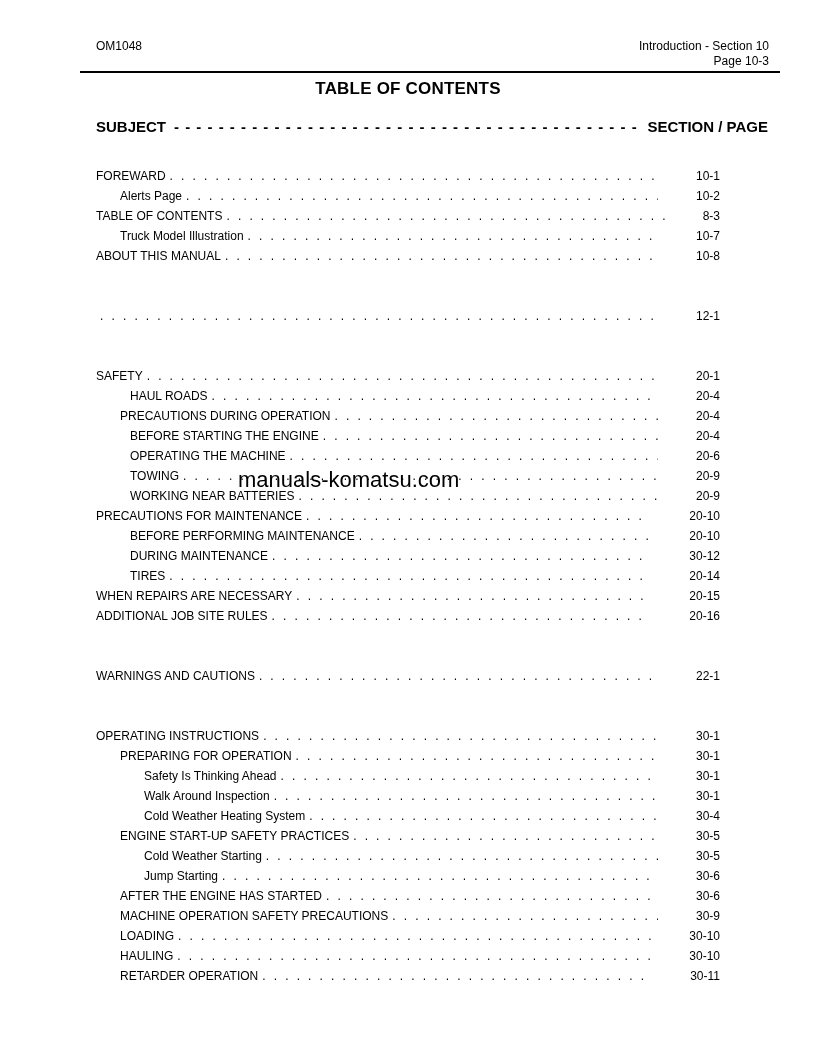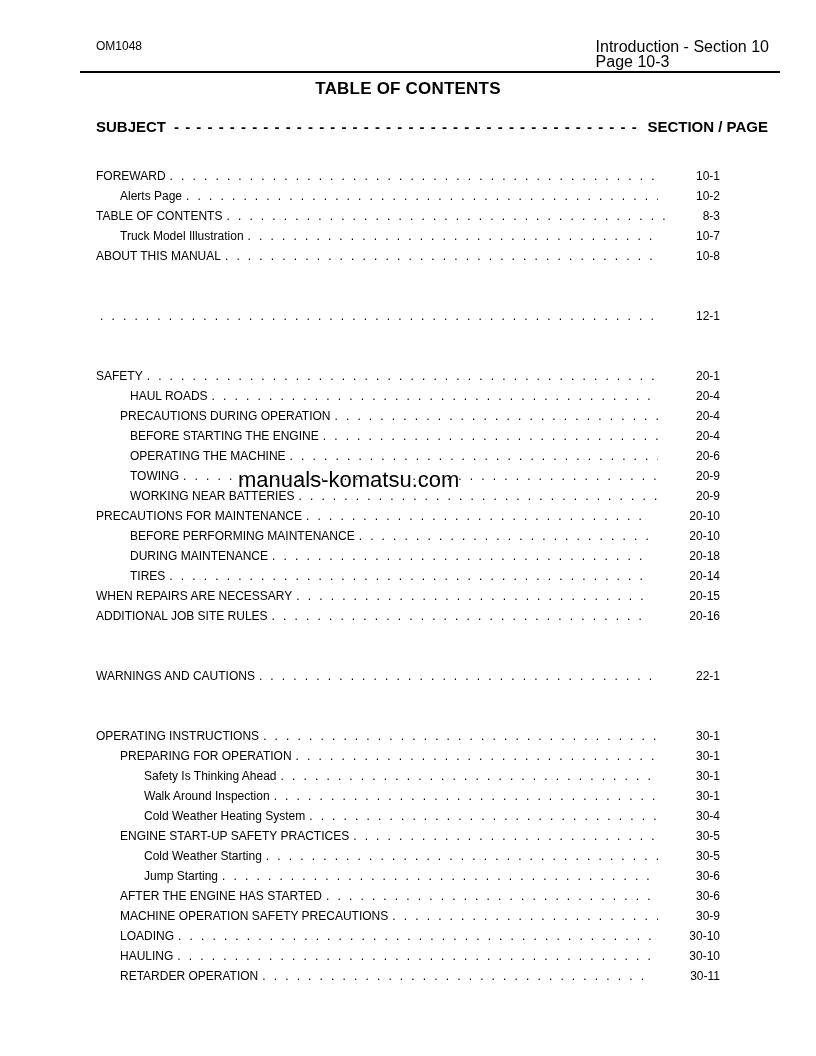--- a/index.html
+++ b/index.html
@@ -1,19 +1,19 @@
 <!DOCTYPE html>
 <html><head>
   <meta charset="utf-8">
   <style>
     html, body { margin: 0; padding: 0; background: #ffffff; }
     body { width: 816px; height: 1056px; position: relative; overflow: hidden;
            font-family: "Liberation Sans", sans-serif; color: #000; }
     .hdr-left { position: absolute; left: 96px; top: 39px; font-size: 12px; }
-    .hdr-right { position: absolute; right: 47px; top: 39px; font-size: 16px; text-align: left; line-height: 15px; }
+    .hdr-right { position: absolute; right: 47px; top: 39px; font-size: 12px; text-align: right; line-height: 15px; }
     .rule { position: absolute; left: 80px; right: 36px; top: 71px; height: 2px; background: #000; }
     .title { position: absolute; left: 0; right: 0; top: 79px; text-align: center;
              font-size: 17px; font-weight: bold; letter-spacing: 0.2px; }
     .subject-row { position: absolute; left: 96px; top: 118px; width: 672px; display: flex;
                    align-items: baseline; font-size: 15px; font-weight: bold; }
     .subject-row .dash { flex: 1; overflow: hidden; white-space: nowrap; margin: 0 8px; letter-spacing: 1px; }
     .toc { position: absolute; left: 96px; top: 166px; width: 624px; font-size: 12px; }
     .entry { display: flex; align-items: baseline; height: 20px; line-height: 20px; }
     .entry .lbl { white-space: nowrap; }
     .entry .dots { flex: 1; overflow: hidden; white-space: nowrap; margin: 0 2px 0 4px; letter-spacing: 2.4px; color: #000; }
@@ -119,21 +119,21 @@
       <span class="pg">20-10</span>
     </div>
     <div class="entry lvl2">
       <span class="lbl">BEFORE PERFORMING MAINTENANCE</span>
       <span class="dots">. . . . . . . . . . . . . . . . . . . . . . . . . . . . . . . . . . . . . . . . . . . . . . . . . . . . . . . . . . . . . . . . . . . . . . . . . . . . . . . . . . . . . . . . . . . . . . . . . . . . . . . . . . .</span>
       <span class="pg">20-10</span>
     </div>
     <div class="entry lvl2">
       <span class="lbl">DURING MAINTENANCE</span>
       <span class="dots">. . . . . . . . . . . . . . . . . . . . . . . . . . . . . . . . . . . . . . . . . . . . . . . . . . . . . . . . . . . . . . . . . . . . . . . . . . . . . . . . . . . . . . . . . . . . . . . . . . . . . . . . . . .</span>
-      <span class="pg">20-18</span>
+      <span class="pg">30-12</span>
     </div>
     <div class="entry lvl2">
       <span class="lbl">TIRES</span>
       <span class="dots">. . . . . . . . . . . . . . . . . . . . . . . . . . . . . . . . . . . . . . . . . . . . . . . . . . . . . . . . . . . . . . . . . . . . . . . . . . . . . . . . . . . . . . . . . . . . . . . . . . . . . . . . . . .</span>
       <span class="pg">20-14</span>
     </div>
     <div class="entry lvl0">
       <span class="lbl">WHEN REPAIRS ARE NECESSARY</span>
       <span class="dots">. . . . . . . . . . . . . . . . . . . . . . . . . . . . . . . . . . . . . . . . . . . . . . . . . . . . . . . . . . . . . . . . . . . . . . . . . . . . . . . . . . . . . . . . . . . . . . . . . . . . . . . . . . .</span>
       <span class="pg">20-15</span>

